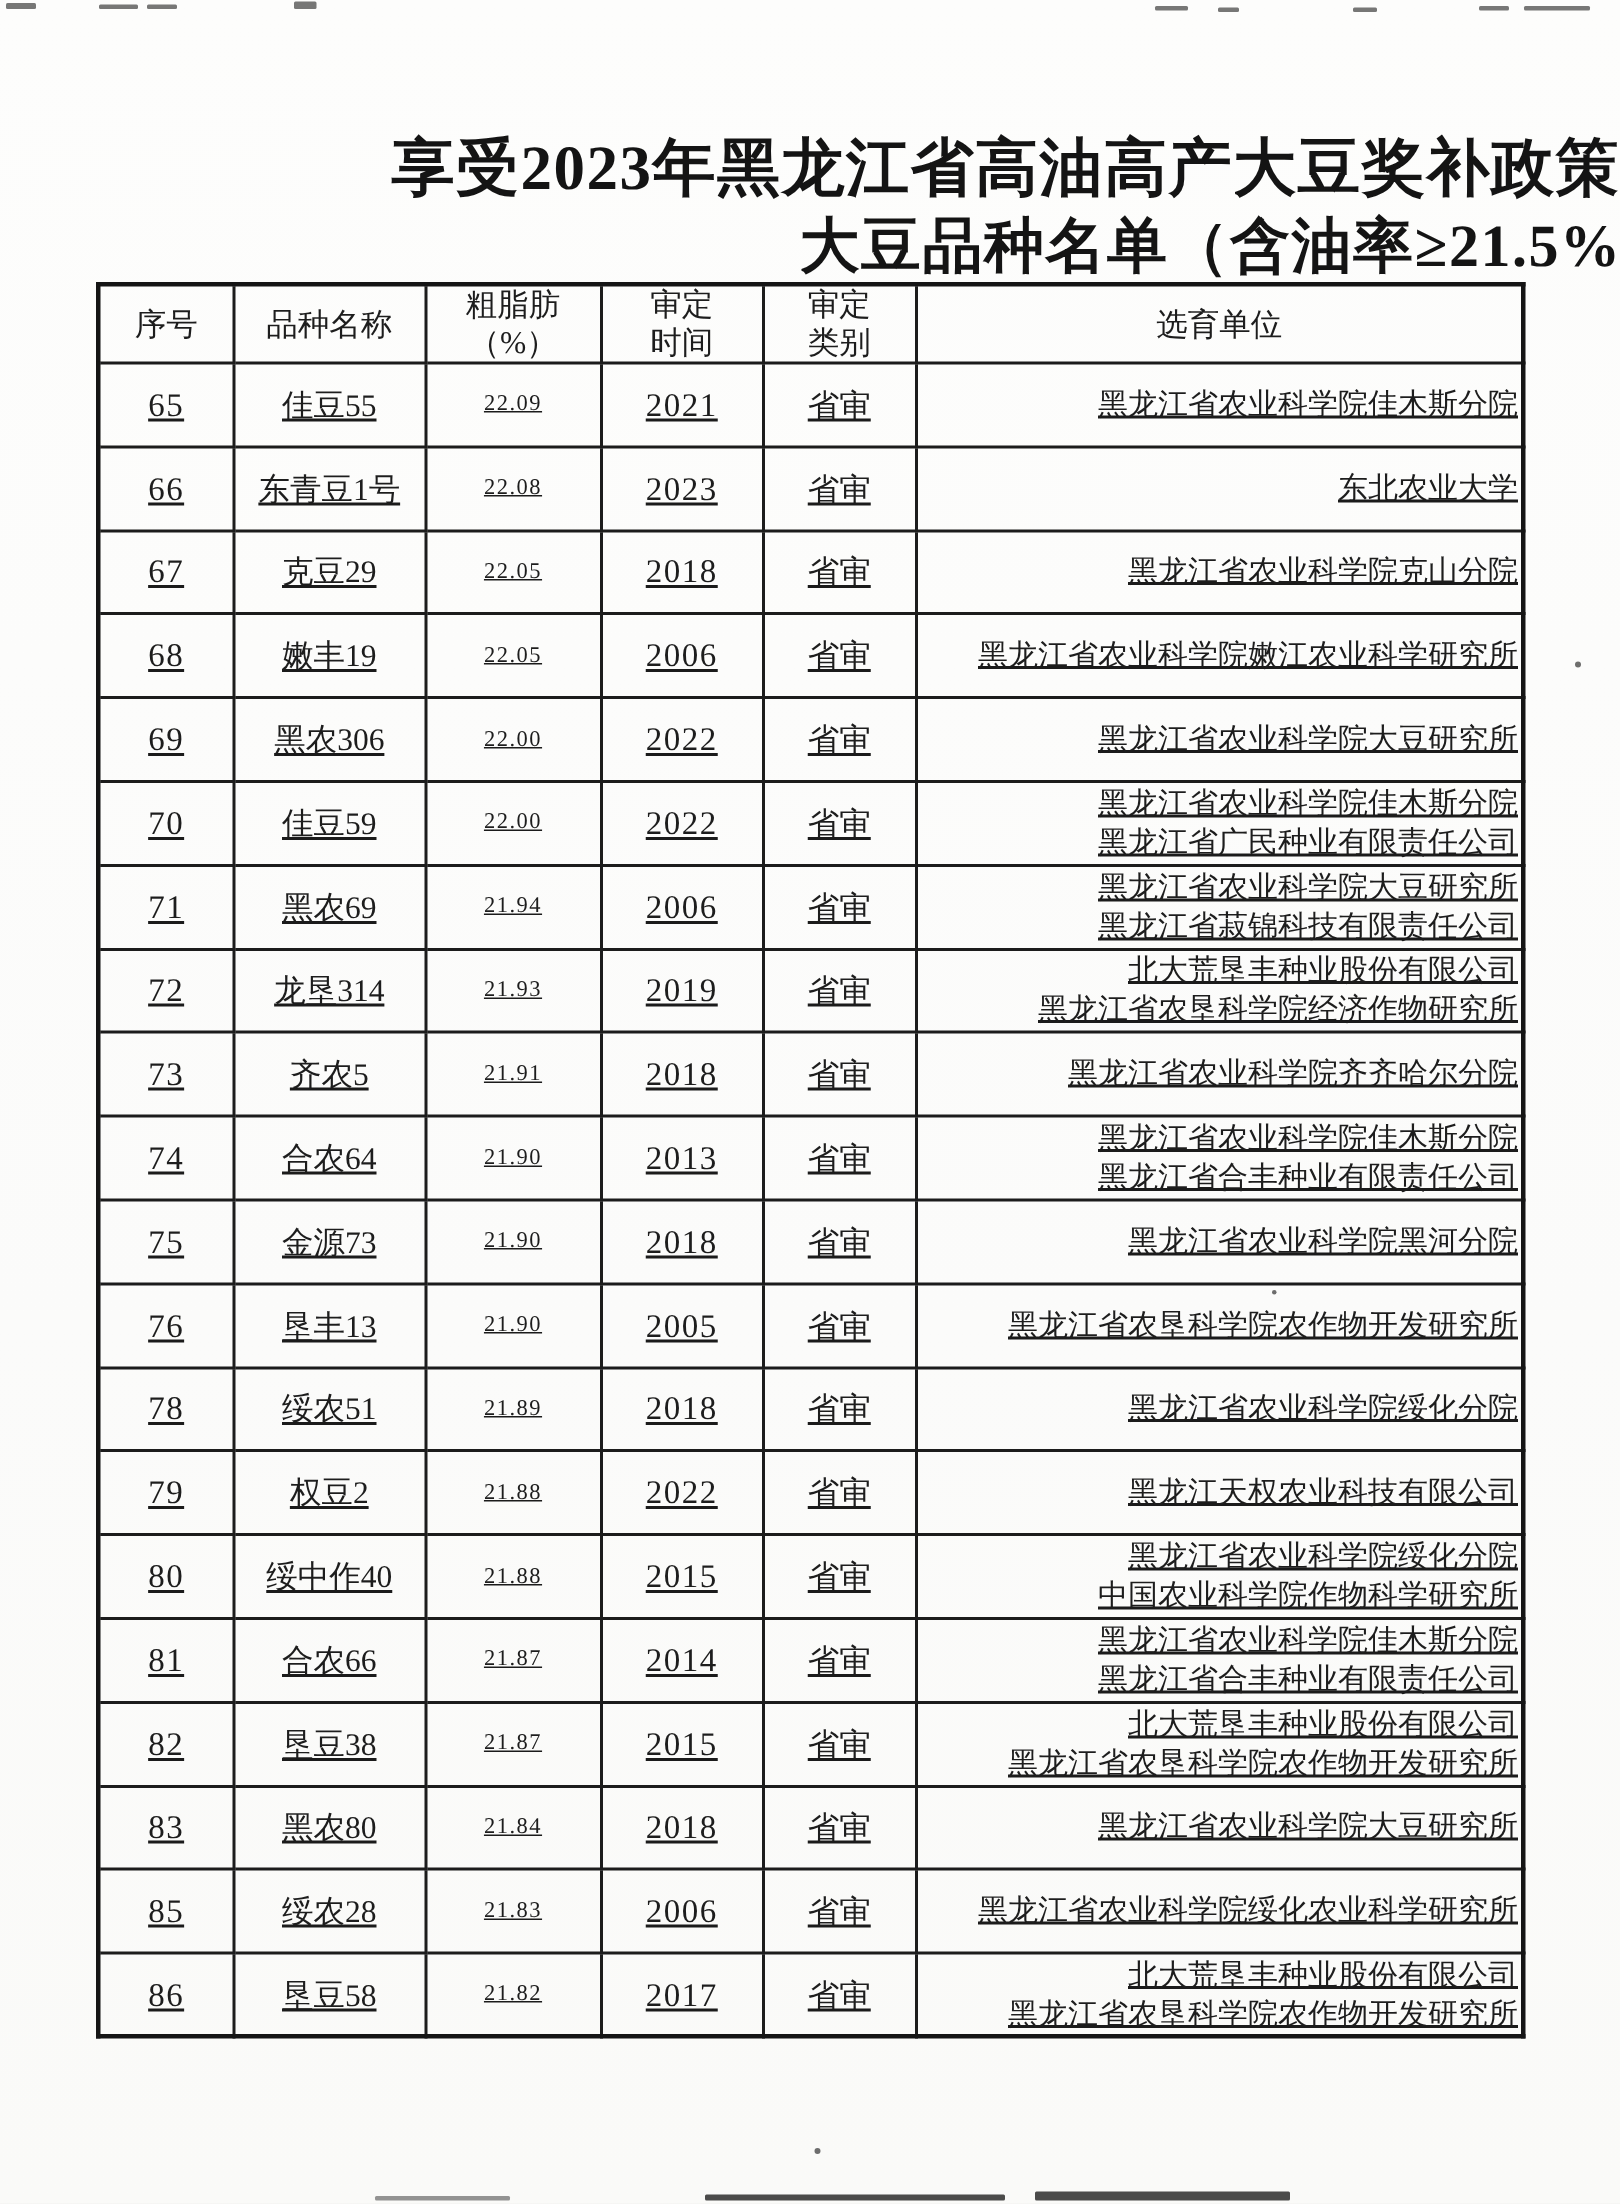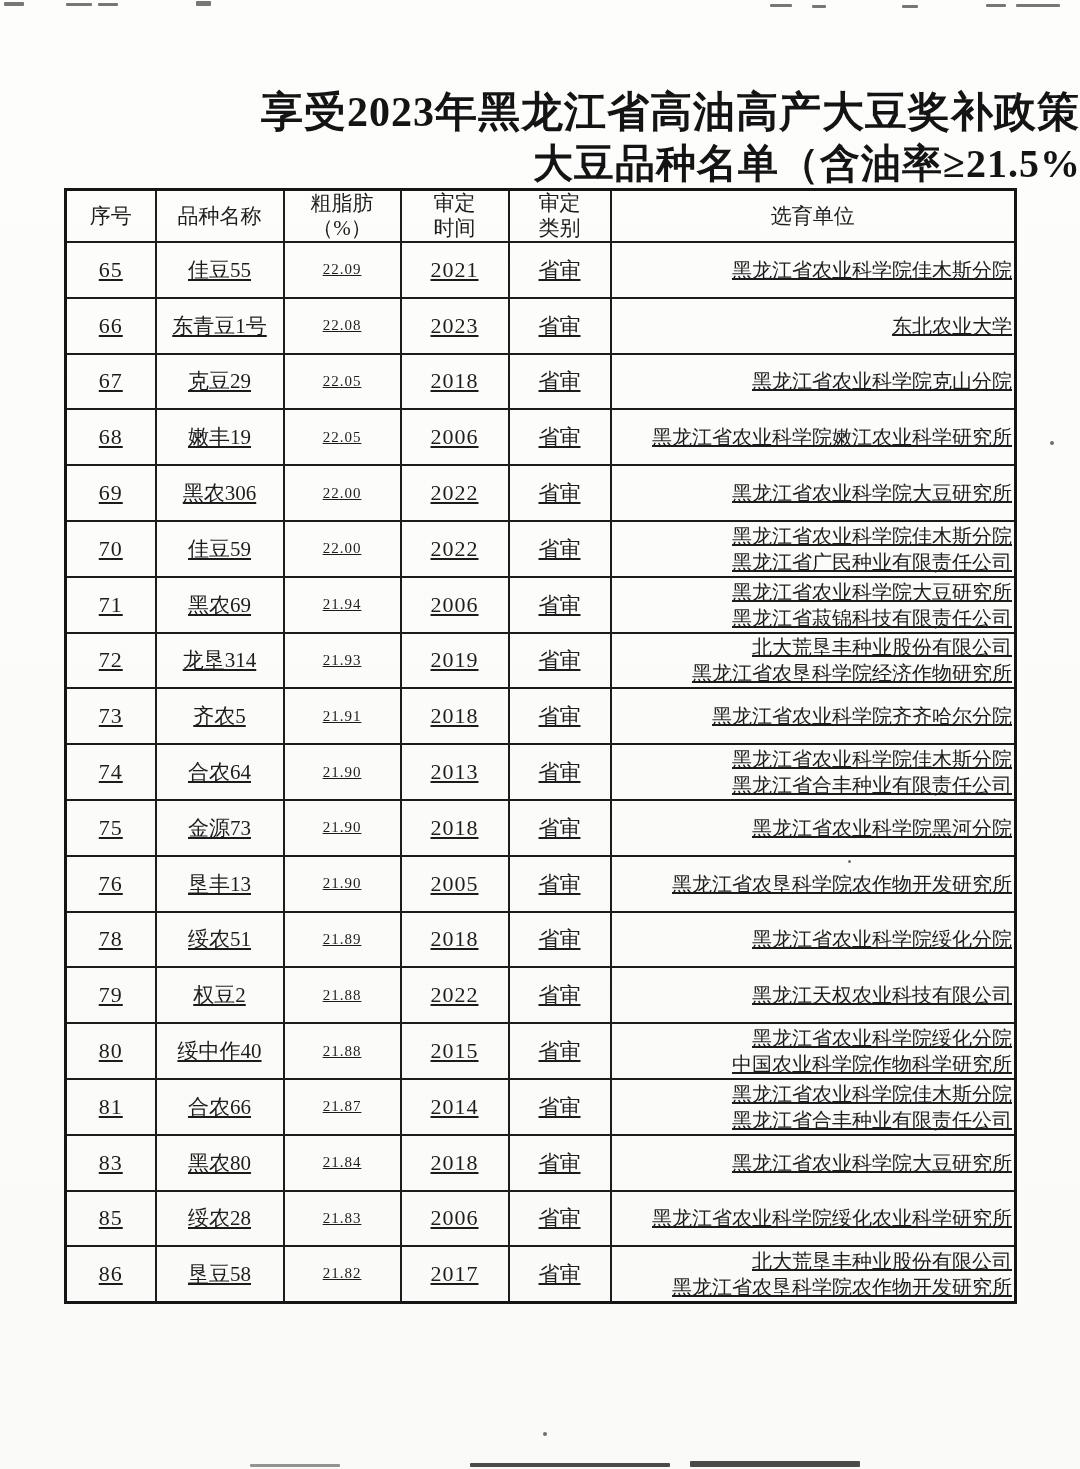--- a/index.html
+++ b/index.html
@@ -308,20 +308,31 @@
       <td class="cell-var">合农66</td>
       <td class="cell-fat">21.87</td>
       <td class="cell-yr">2014</td>
       <td class="cell-cat">省审</td>
       <td class="cell-unit">
             <div>黑龙江省农业科学院佳木斯分院</div>
             <div>黑龙江省合丰种业有限责任公司</div>
           </td>
     </tr>
         <tr>
+      <td class="cell-no">82</td>
+      <td class="cell-var">垦豆38</td>
+      <td class="cell-fat">21.87</td>
+      <td class="cell-yr">2015</td>
+      <td class="cell-cat">省审</td>
+      <td class="cell-unit">
+            <div>北大荒垦丰种业股份有限公司</div>
+            <div>黑龙江省农垦科学院农作物开发研究所</div>
+          </td>
+    </tr>
+        <tr>
       <td class="cell-no">83</td>
       <td class="cell-var">黑农80</td>
       <td class="cell-fat">21.84</td>
       <td class="cell-yr">2018</td>
       <td class="cell-cat">省审</td>
       <td class="cell-unit">
             <div>黑龙江省农业科学院大豆研究所</div>
           </td>
     </tr>
         <tr>

